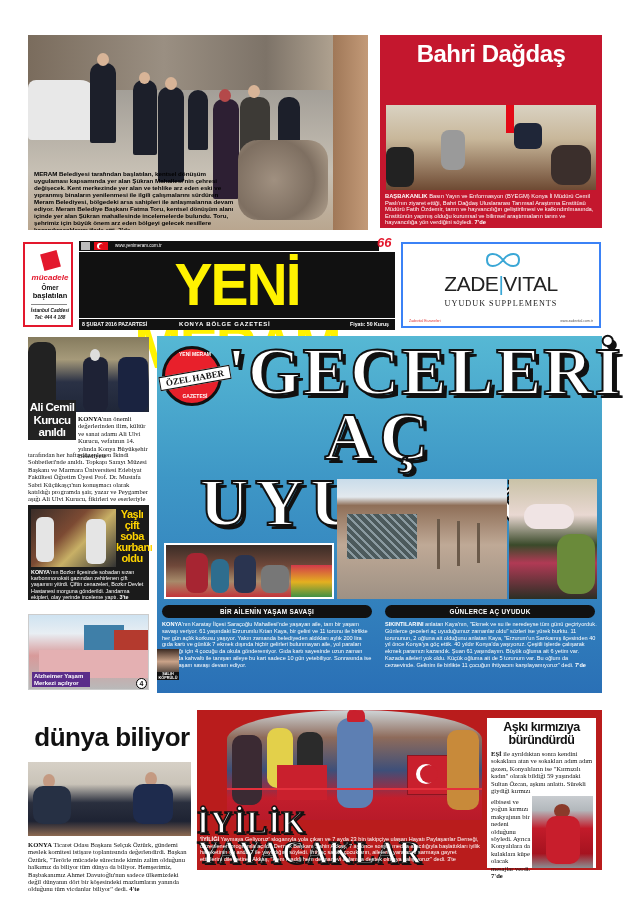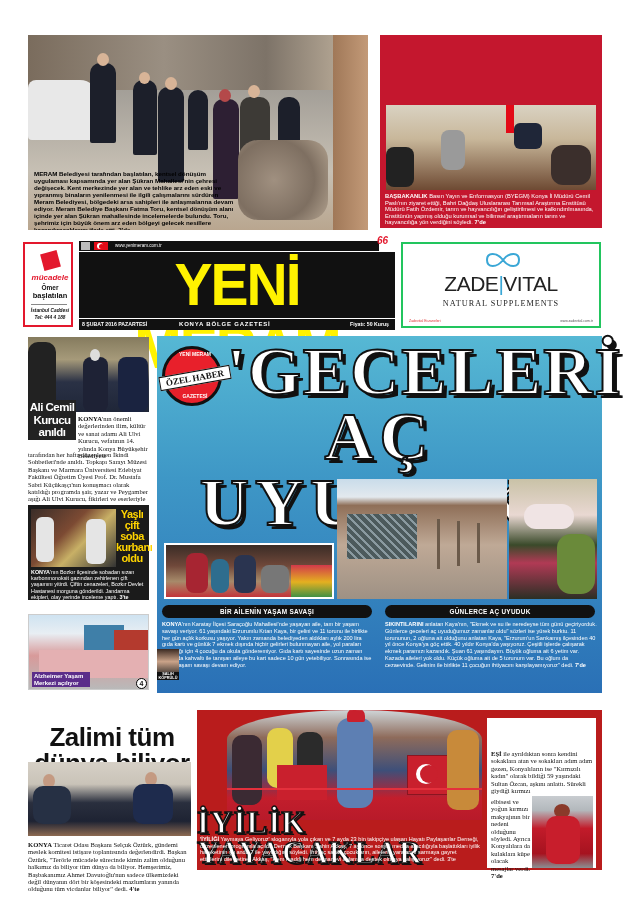--- a/index.html
+++ b/index.html
@@ -37,29 +37,29 @@
   #ad-arcelik .owner2 { left: 0; top: 47px; width: 50px; text-align: center; font-size: 7.5px; font-weight: bold; }
   #ad-arcelik .line { left: 6px; top: 60px; width: 36px; height: 1px; background: #888; }
   #ad-arcelik .addr { left: 2px; top: 64px; width: 46px; text-align: center; font-size: 4.8px; font-style: italic; font-weight: bold; }
   #ad-arcelik .tel { left: 2px; top: 71px; width: 46px; text-align: center; font-size: 4.8px; font-style: italic; font-weight: bold; }
 
   #masthead { left: 79px; top: 241px; width: 316px; height: 89px; }
   #mh-topbar { left: 0; top: 0; width: 300px; height: 10px; background: #111; }
   #mh-flag { left: 15px; top: 1px; width: 14px; height: 8px; background: #e30a17; }
   #mh-ataturk { left: 2px; top: 1px; width: 9px; height: 8px; background: #bbb; }
   #mh-url { left: 36px; top: 1px; color: #fff; font-size: 4.5px; line-height: 8px; }
-  #mh-66 { left: 298px; top: -6px; color: #e3182d; font-size: 10px; font-weight: bold; font-style: italic; }
+  #mh-66 { left: 298px; top: -6px; color: #e3182d; font-size: 13px; font-weight: bold; font-style: italic; }
   #mh-main { left: 0; top: 11px; width: 316px; height: 66px; background: #111; }
   #mh-title { left: 0; top: 4px; width: 316px; text-align: center; color: #fff200; font-size: 57px; line-height: 60px; font-weight: bold; letter-spacing: -2px; transform: scaleY(1.05); }
   #mh-bottom { left: 0; top: 78px; width: 316px; height: 11px; background: #111; color: #fff; font-size: 5.2px; line-height: 11px; font-weight: bold; }
   #mh-date { left: 3px; top: 0; }
   #mh-region { left: 100px; top: 0; font-size: 6px; letter-spacing: 0.8px; }
   #mh-price { right: 6px; top: 0; }
 
-  #ad-zade { left: 401px; top: 242px; width: 200px; height: 86px; border: 2px solid #22c55e; background: #fff; }
+  #ad-zade { left: 401px; top: 242px; width: 200px; height: 86px; border: 2px solid #3b82f6; background: #fff; }
   #ad-zade .inf { left: 80px; top: 6px; width: 40px; height: 20px; }
   #ad-zade .logo { left: 0; top: 28px; width: 196px; text-align: center; font-size: 21px; letter-spacing: -0.5px; color: #222; }
   #ad-zade .sub { left: 0; top: 55px; width: 196px; text-align: center; font-family: "Liberation Serif", serif; font-size: 8.2px; letter-spacing: 1px; color: #222; }
   #ad-zade .foot-l { left: 6px; top: 75px; font-size: 3.5px; color: #d33; }
   #ad-zade .foot-r { right: 6px; top: 75px; font-size: 3.5px; color: #555; }
 
   
   #ali-photo { left: 28px; top: 337px; width: 121px; height: 75px; background: linear-gradient(180deg,#857b5e 0%,#a69a7a 30%,#2a3145 60%,#1f2638 100%); }
   #ali-headline-box { left: 28px; top: 400px; width: 48px; height: 40px; background: #222; }
   #ali-headline { left: 28px; top: 401px; width: 48px; text-align: center; color: #fff; font-size: 11.5px; line-height: 12.5px; }
@@ -134,20 +134,21 @@
   <div class="abs person" style="left:212px;top:62px;width:30px;height:106px;background:#3d3a36;"></div>
   <div class="abs head" style="left:220px;top:50px;width:12px;height:13px;"></div>
   <div class="abs person" style="left:250px;top:62px;width:22px;height:70px;"></div>
   <div class="abs rubble"></div>
   <div class="abs sidewall"></div>
   <div id="tl-body" class="abs tiny"><span class="bold">MERAM</span><span> Belediyesi tarafından başlatılan, kentsel dönüşüm uygulaması kapsamında yer alan Şükran Mahallesi'nin çehresi değişecek. Kent merkezinde yer alan ve tehlike arz eden eski ve yıpranmış binaların yenilenmesi ile ilgili çalışmalarını sürdüren Meram Belediyesi, bölgedeki arsa sahipleri ile anlaşmalarına devam ediyor. Meram Belediye Başkanı Fatma Toru, kentsel dönüşüm alanı içinde yer alan Şükran mahallesinde incelemelerde bulundu. Toru, şehrimiz için büyük önem arz eden bölgeyi gelecek nesillere kazandıracaklarını ifade etti.</span> <span class="bold">2'de</span></div>
 </div>
 
 <div id="top-right" class="abs">
   <div id="tr-headline" class="abs cond">
+    <div>Bahri Dağdaş</div>
   </div>
   <div id="tr-photo" class="abs photo">
     <div class="abs" style="left:120px;top:0;width:8px;height:28px;background:#e30a17;"></div>
     <div class="abs" style="left:0;top:42px;width:28px;height:40px;background:#222;border-radius:8px;"></div>
     <div class="abs" style="left:55px;top:25px;width:24px;height:40px;background:#9a9a9a;border-radius:8px;"></div>
     <div class="abs" style="left:128px;top:18px;width:28px;height:26px;background:#1f2638;border-radius:6px;"></div>
     <div class="abs" style="left:165px;top:40px;width:40px;height:40px;background:#3b2f2c;border-radius:12px;"></div>
   </div>
   <div id="tr-body" class="abs"><span>BAŞBAKANLIK</span><span style="font-weight:normal"> Basın Yayın ve Enformasyon (BYEGM) Konya İl Müdürü Cemil Paslı'nın ziyaret ettiği, Bahri Dağdaş Uluslararası Tarımsal Araştırma Enstitüsü Müdürü Fatih Özdemir, tarım ve hayvancılığın geliştirilmesi ve kalkındırılmasında, Enstitünün yapmış olduğu kurumsal ve bilimsel araştırmaların tarım ve hayvancılığa yön verdiğini söyledi.</span> <span>7'de</span></div>
 </div>
@@ -180,21 +181,21 @@
     <span id="mh-region" class="abs">KONYA BÖLGE GAZETESİ</span>
     <span id="mh-price" class="abs">Fiyatı: 50 Kuruş</span>
   </div>
 </div>
 
 <div id="ad-zade" class="abs">
   <svg class="abs inf" viewBox="0 0 40 20">
     <path d="M20 10 C14 2, 4 2, 4 10 C4 18, 14 18, 20 10 C26 2, 36 2, 36 10 C36 18, 26 18, 20 10 Z" fill="none" stroke="#3aa7d6" stroke-width="2"></path>
   </svg>
   <div class="abs logo"><span>ZADE</span><span style="color:#3aa7d6;">|</span><span>VITAL</span></div>
-  <div class="abs sub">NATURAL SUPPLEMENTS</div>
+  <div class="abs sub">UYUDUK SUPPLEMENTS</div>
   <div class="abs foot-l">Zadevital Eczaneleri</div>
   <div class="abs foot-r">www.zadevital.com.tr</div>
 </div>
 
 <div id="ali-photo" class="abs photo">
   <div class="abs" style="left:0;top:5px;width:28px;height:70px;background:#222;border-radius:10px;"></div>
   <div class="abs" style="left:55px;top:20px;width:25px;height:55px;background:#1e2235;border-radius:8px;"></div>
   <div class="abs" style="left:62px;top:12px;width:10px;height:12px;background:#ddd;border-radius:50%;"></div>
   <div class="abs" style="left:90px;top:20px;width:30px;height:55px;background:#1a2340;border-radius:8px;"></div>
 </div>
@@ -248,21 +249,20 @@
 
   <div id="sec1-title" class="abs sec-pill">BİR AİLENİN YAŞAM SAVAŞI</div>
   <div id="sec2-title" class="abs sec-pill">GÜNLERCE AÇ UYUDUK</div>
   <div id="sec1-body" class="abs"><span class="bold">KONYA</span><span>'nın Karatay İlçesi Saraçoğlu Mahallesi'nde yaşayan aile, tam bir yaşam savaşı veriyor. 61 yaşındaki Erzurumlu Kıtan Kaya, bir gelini ve 11 torunu ile birlikte her gün açlık korkusu yaşıyor. Yakın zamanda belediyeden aldıkları aylık 200 lira gıda kartı ve günlük 7 ekmek dışında hiçbir gelirleri bulunmayan aile, yol paraları olmadığı için 4 çocuğu da okula gönderemiyor. Gıda kartı sayesinde uzun zaman sonunda kahvaltı ile tanışan aileye bu kart sadece 10 gün yetebiliyor. Sonrasında ise zorlu yaşam savaşı devam ediyor.</span></div>
   <div id="author-photo" class="abs"></div>
   <div id="author-name" class="abs">SALİH KÖPRÜLÜ</div>
   <div id="sec2-body" class="abs"><span class="bold">SIKINTILARINI</span><span> anlatan Kaya'nın, "Ekmek ve su ile neredeyse tüm günü geçiriyorduk. Günlerce geceleri aç uyuduğumuz zamanlar oldu" sözleri ise yürek burktu. 11 torununun, 2 oğluna ait olduğunu anlatan Kaya, "Erzurum'un Sarıkamış ilçesinden 40 yıl önce Konya'ya göç ettik. 40 yıldır Konya'da yaşıyoruz. Çeşitli işlerde çalışarak ekmek paramızı kazandık. Şuan 61 yaşındayım. Büyük oğluma ait 6 yetim var. Kazada aileleri yok oldu. Küçük oğluma ait de 5 torunum var. Bu oğlum da cezaevinde. Gelinim ile birlikte 11 çocuğun ihtiyacını karşılayamıyoruz" dedi.</span> <span class="bold">7'de</span></div>
 </div>
 
 <div id="zal-headline" class="abs cond">
-  <div>Zalimi tüm</div>
   <div>dünya biliyor</div>
 </div>
 <div id="zal-photo" class="abs photo">
   <div class="abs" style="left:15px;top:12px;width:12px;height:14px;border-radius:50%;background:#c49a82;"></div>
   <div class="abs" style="left:5px;top:24px;width:38px;height:38px;background:#263044;border-radius:10px;"></div>
   <div class="abs" style="left:117px;top:10px;width:12px;height:14px;border-radius:50%;background:#c49a82;"></div>
   <div class="abs" style="left:105px;top:22px;width:40px;height:40px;background:#1e2b4d;border-radius:10px;"></div>
 </div>
 <div id="zal-body" class="abs serif-tiny"><span class="bold">KONYA</span><span> Ticaret Odası Başkanı Selçuk Öztürk, gündemi meslek komitesi istişare toplantısında değerlendirdi. Başkan Öztürk, "Terörle mücadele sürecinde kimin zalim olduğunu halkımız da biliyor tüm dünya da biliyor. Hemşerimiz, Başbakanımız Ahmet Davutoğlu'nun sadece ülkemizdeki değil dünyanın dört bir köşesindeki mazlumların yanında olduğunu tüm vicdanlar biliyor" dedi.</span> <span class="bold">4'te</span></div>
 
@@ -279,19 +279,20 @@
       <div class="abs" style="left:12px;top:9px;width:18px;height:18px;border-radius:50%;background:#c9202d;"></div>
     </div>
     <div class="abs" style="left:220px;top:20px;width:32px;height:80px;background:#c88a3a;border-radius:10px;"></div>
     <div class="abs" style="left:0;top:78px;width:255px;height:2px;background:#e4303c;"></div>
   </div>
   <div id="iyi-headline" class="abs">İYİLİK YAYACAKLAR</div>
   <div id="iyi-body" class="abs"><span class="bold">'İYİLİĞİ</span><span> Yaymaya Geliyoruz' sloganıyla yola çıkan ve 7 ayda 23 bin takipçiye ulaşan Hayatı Paylaşanlar Derneği, düzenlenen programla açıldı. Dernek Başkanı Şahin Akkaş, 7 ay önce sosyal medya aracılığıyla başlattıkları iyilik hareketinin şu anda 7 ile yayıldığını söyledi. İhtiyaç sahibi çocukların, ailelerin yaralarını sarmaya gayret ettiklerini dile getiren Akkaş, "Hem maddi hem de manevi anlamda destek olmaya çalışıyoruz" dedi.</span> <span>3'te</span></div>
 
 </div>
 <div id="ask-box" class="abs">
+  <div id="ask-headline" class="abs cond">Aşkı kırmızıya büründürdü</div>
   <div id="ask-body-top" class="abs serif-tiny"><span class="bold">EŞİ</span><span> ile ayrıldıktan sonra kendini sokaklara atan ve sokakları adım adım gezen, Konyalıların ise "Kırmızılı kadın" olarak bildiği 59 yaşındaki Sultan Özcan, aşkını anlattı. Sürekli giydiği kırmızı</span></div>
   <div id="ask-body-left" class="abs serif-tiny"><span>elbisesi ve yoğun kırmızı makyajının bir nedeni olduğunu söyledi. Ayrıca Konyalılara da kulaklara küpe olacak mesajlar verdi.</span> <span class="bold">7'de</span></div>
   <div id="ask-photo" class="abs photo">
     <div class="abs" style="left:22px;top:8px;width:16px;height:14px;border-radius:50%;background:#8a3a2a;"></div>
     <div class="abs" style="left:14px;top:20px;width:34px;height:48px;background:#c81e2c;border-radius:10px;"></div>
   </div>
 </div>
 
 </body></html>

